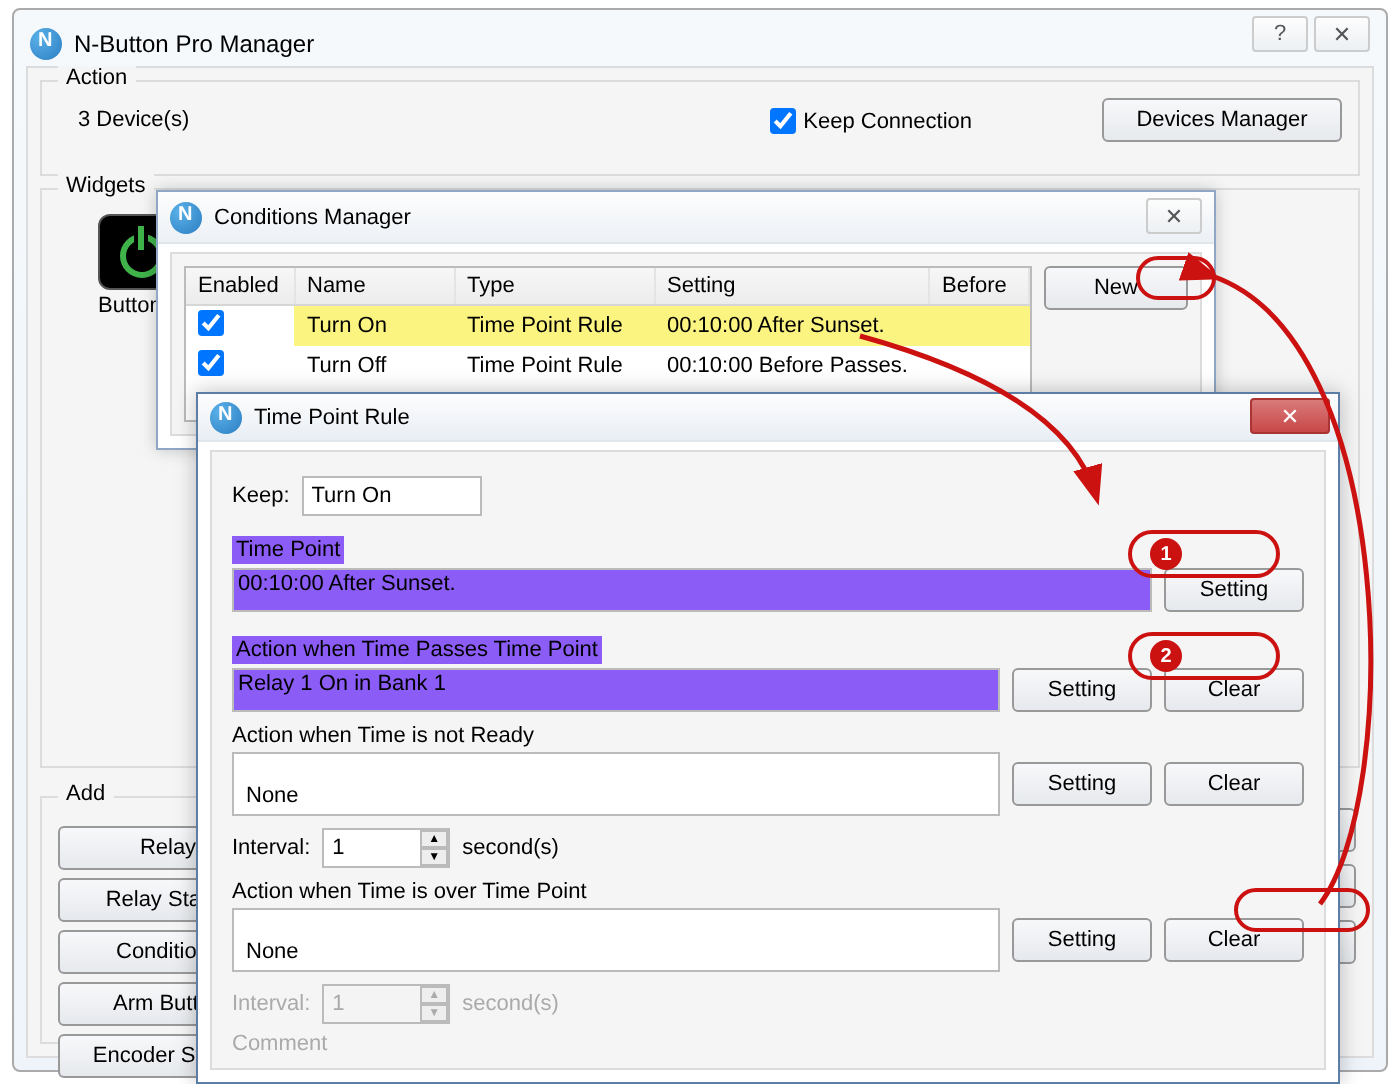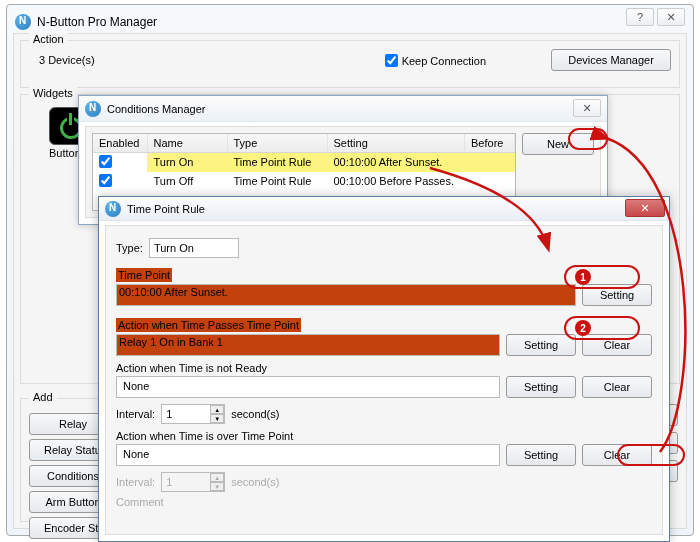--- a/index.html
+++ b/index.html
@@ -48,23 +48,23 @@
   .am-btns .btn { min-width: 72px; }
 
   
   .tpr-window { position: absolute; left: 98px; top: 196px; width: 572px; height: 346px; border: 1px solid #5c7ea6; background: #fff; box-shadow: 0 0 10px rgba(0,0,0,0.25); }
   .tpr-title { height: 24px; background: linear-gradient(#fdfdfd,#e8eef5); border-bottom: 1px solid #dfe6ec; display: flex; align-items: center; padding-left: 6px; }
   .tpr-close { position: absolute; right: 4px; top: 2px; width: 40px; height: 18px; background: linear-gradient(#d97a7a,#c84848); border: 1px solid #a33; border-radius: 2px; display: flex; align-items: center; justify-content: center; color: #fff; cursor:pointer; }
   .tpr-body { position: absolute; top: 28px; left: 6px; right: 6px; bottom: 6px; background: #f5f5f5; border: 1px solid #dcdcdc; padding: 8px 10px; overflow: hidden; }
   .field-row { display: flex; align-items: center; margin: 4px 0; gap: 6px; }
   input[type=text].inp { border: 1px solid #bbb; padding: 2px 4px; height: 20px; background: #fff; }
   .section-label { margin-top: 6px; }
-  .section-label.hl, .value-box.hl { background: #c2410c; display: inline-block; padding: 1px 2px; }
+  .section-label.hl, .value-box.hl { background: #8b5cf6; display: inline-block; padding: 1px 2px; }
   .value-row { display: flex; align-items: center; gap: 6px; margin: 2px 0 6px 0; }
-  .value-box { flex: 1; border: 1px solid #bbb; background: #fff; padding: 3px 6px; height: 22px; }
+  .value-box { flex: 1; border: 1px solid #bbb; background: #fff; padding: 15px 6px; height: 22px; }
   .numbox { display: inline-flex; align-items: center; border: 1px solid #bbb; background: #fff; height: 20px; }
   .numbox input { border: none; width: 48px; padding: 0 4px; height: 18px; }
   .spin { display: flex; flex-direction: column; }
   .spin button { width: 14px; height: 9px; font-size: 6px; line-height: 6px; border: 1px solid #bbb; background: #eee; padding: 0; cursor:pointer; }
   .disabled { color: #aaa; }
   .disabled .numbox, .disabled input { background: #f4f4f4; color:#aaa; }
 
   
   .arrow-svg { position: absolute; left: 0; top: 0; pointer-events: none; }
   .red-oval { position: absolute; border: 2px solid #c11; border-radius: 12px; pointer-events: none; }
@@ -106,21 +106,21 @@
       <div class="widgets-content">
         <div class="widget-cell">
           <div class="power-icon"></div>
           <div>Button1</div>
         </div>
       </div>
     </div>
 
     <div class="group" style="position:absolute; left:0; right:160px; top:358px; height:124px;">
       <span class="group-title">Add</span>
-      <div class="add-row" style="width:110px; gap:4px;">
+      <div class="add-row" style="flex-direction:column; width:110px; gap:4px;">
         <button class="btn">Relay</button>
         <button class="btn">Relay Status</button>
         <button class="btn">Conditions</button>
         <button class="btn">Arm Button</button>
         <button class="btn">Encoder Status</button>
       </div>
     </div>
 
     <div style="position:absolute; right:8px; top:370px; display:flex; flex-direction:column; gap:6px; align-items:flex-end;">
       <div style="display:flex; gap:6px;">
@@ -182,21 +182,21 @@
   <div class="tpr-title">
     <span class="app-icon"></span>
     <span>Time Point Rule</span>
     <div class="tpr-close">
         <span>✕</span>
       </div>
   </div>
   <div class="tpr-body">
 
     <div class="field-row">
-      <span>Type:</span>
+      <span>Keep:</span>
       <input type="text" class="inp" style="width: 90px;" value="Turn On">
     </div>
 
     <div class="section-label hl">Time Point</div>
     <div class="value-row">
       <div class="value-box hl">00:10:00 After Sunset.</div>
       <button class="btn">Setting</button>
     </div>
 
     <div class="section-label hl">Action when Time Passes Time Point</div>

